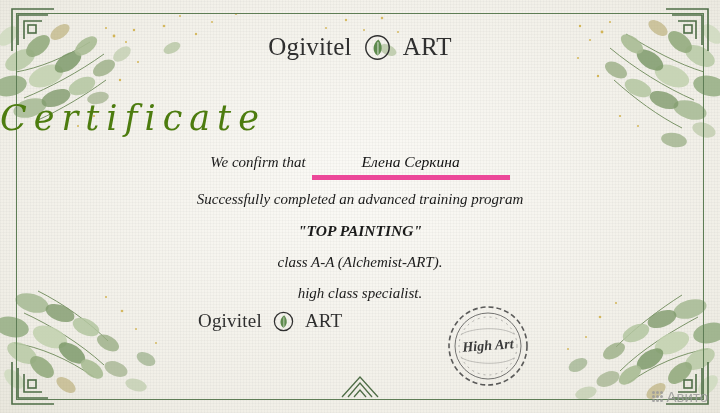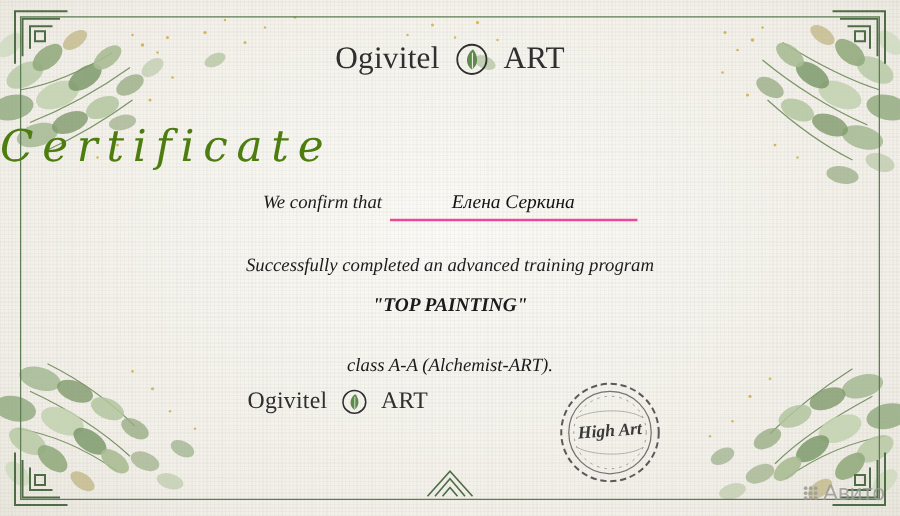--- a/index.html
+++ b/index.html
@@ -122,31 +122,31 @@
     display: flex;
     justify-content: center;
     align-items: flex-start;
     gap: 6px;
   }
   #recipient-name {
     font-family: "Liberation Serif", serif;
     font-style: italic;
     font-size: 15.5px;
     color: #111;
-    border-bottom: 2px solid #ec4899;
+    border-bottom: 5px solid #ec4899;
     min-width: 186px;
     padding: 0 6px 1px 6px;
     text-align: center;
   }
   #line-program {
     font-weight: bold;
     font-size: 15.5px;
     margin-top: 8px;
   }
-  .line.spaced { margin-top: 24px; }
+  .line.spaced { margin-top: 7px; }
 
   
   #logo-bottom {
     position: absolute;
     left: 198px;
     top: 310px;
   }
   #logo-bottom .logo-text { font-size: 19px; }
   #logo-bottom .logo-mark { width: 21px; height: 21px; }
 
@@ -174,21 +174,21 @@
   
   #watermark {
     position: absolute;
     right: 12px;
     bottom: 8px;
     display: flex;
     align-items: center;
     gap: 4px;
     color: #9a9a9a;
     font-family: "Liberation Sans", sans-serif;
-    font-size: 18px;
+    font-size: 15px;
     opacity: 0.85;
   }
   #watermark .wm-grid {
     display: grid;
     grid-template-columns: repeat(3, 3px);
     grid-template-rows: repeat(3, 3px);
     gap: 1px;
   }
   #watermark .wm-grid i {
     display: block;
@@ -419,20 +419,21 @@
   <div id="title">Certificate</div>
 
   <div id="body-block">
     <div class="line" id="line-confirm">
       <span>We confirm that</span>
       <span id="recipient-name">Елена Серкина</span>
     </div>
     <div class="line spaced">Successfully completed an advanced training program</div>
     <div class="line" id="line-program">"TOP PAINTING"</div>
     <div class="line spaced">class A-A (Alchemist-ART).</div>
+    <div class="line spaced">high class specialist.</div>
   </div>
 
   <div id="logo-bottom">
     <span class="logo-wrap">
       <span class="logo-text">Ogivitel</span>
       <svg class="logo-mark" viewBox="0 0 30 30">
         <circle cx="15" cy="15" r="13" fill="none" stroke="#2f2f2f" stroke-width="1.8"></circle>
         <path d="M15 24 C9 20 9 11 16 6 C21 12 21 20 15 24 Z" fill="#5e8a4e"></path>
         <path d="M15.5 23 L15.5 9" stroke="#e9efe3" stroke-width="1"></path>
       </svg>

